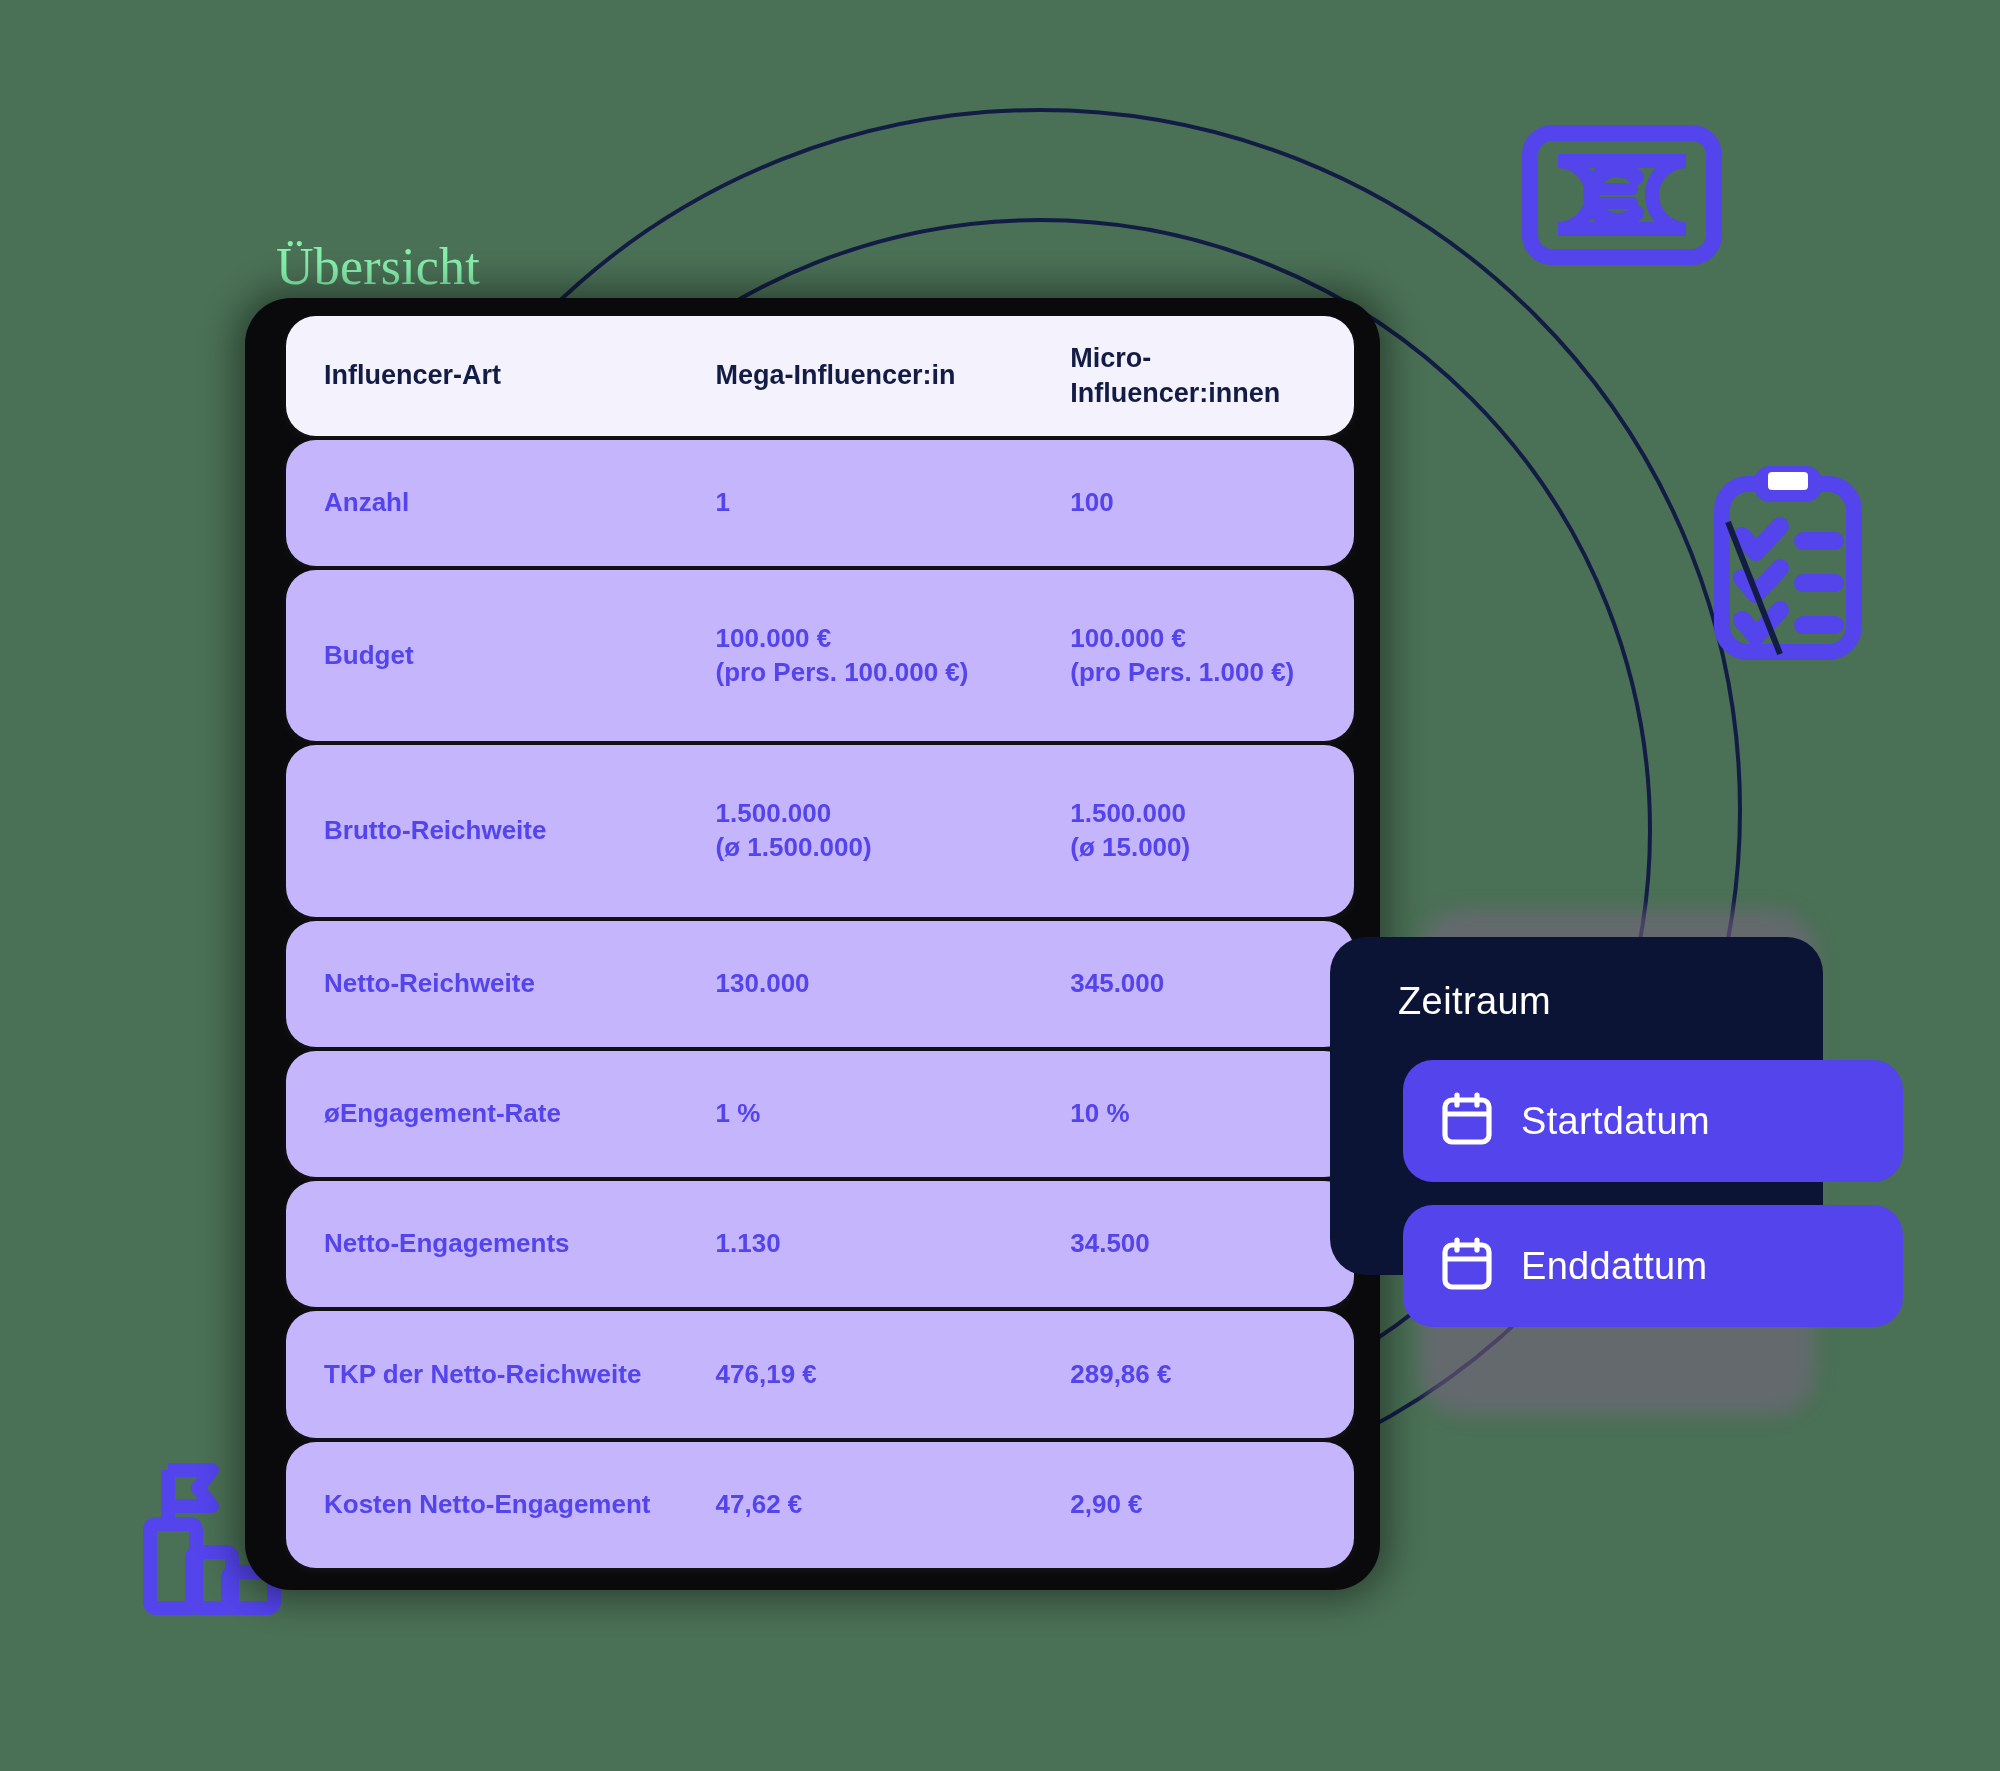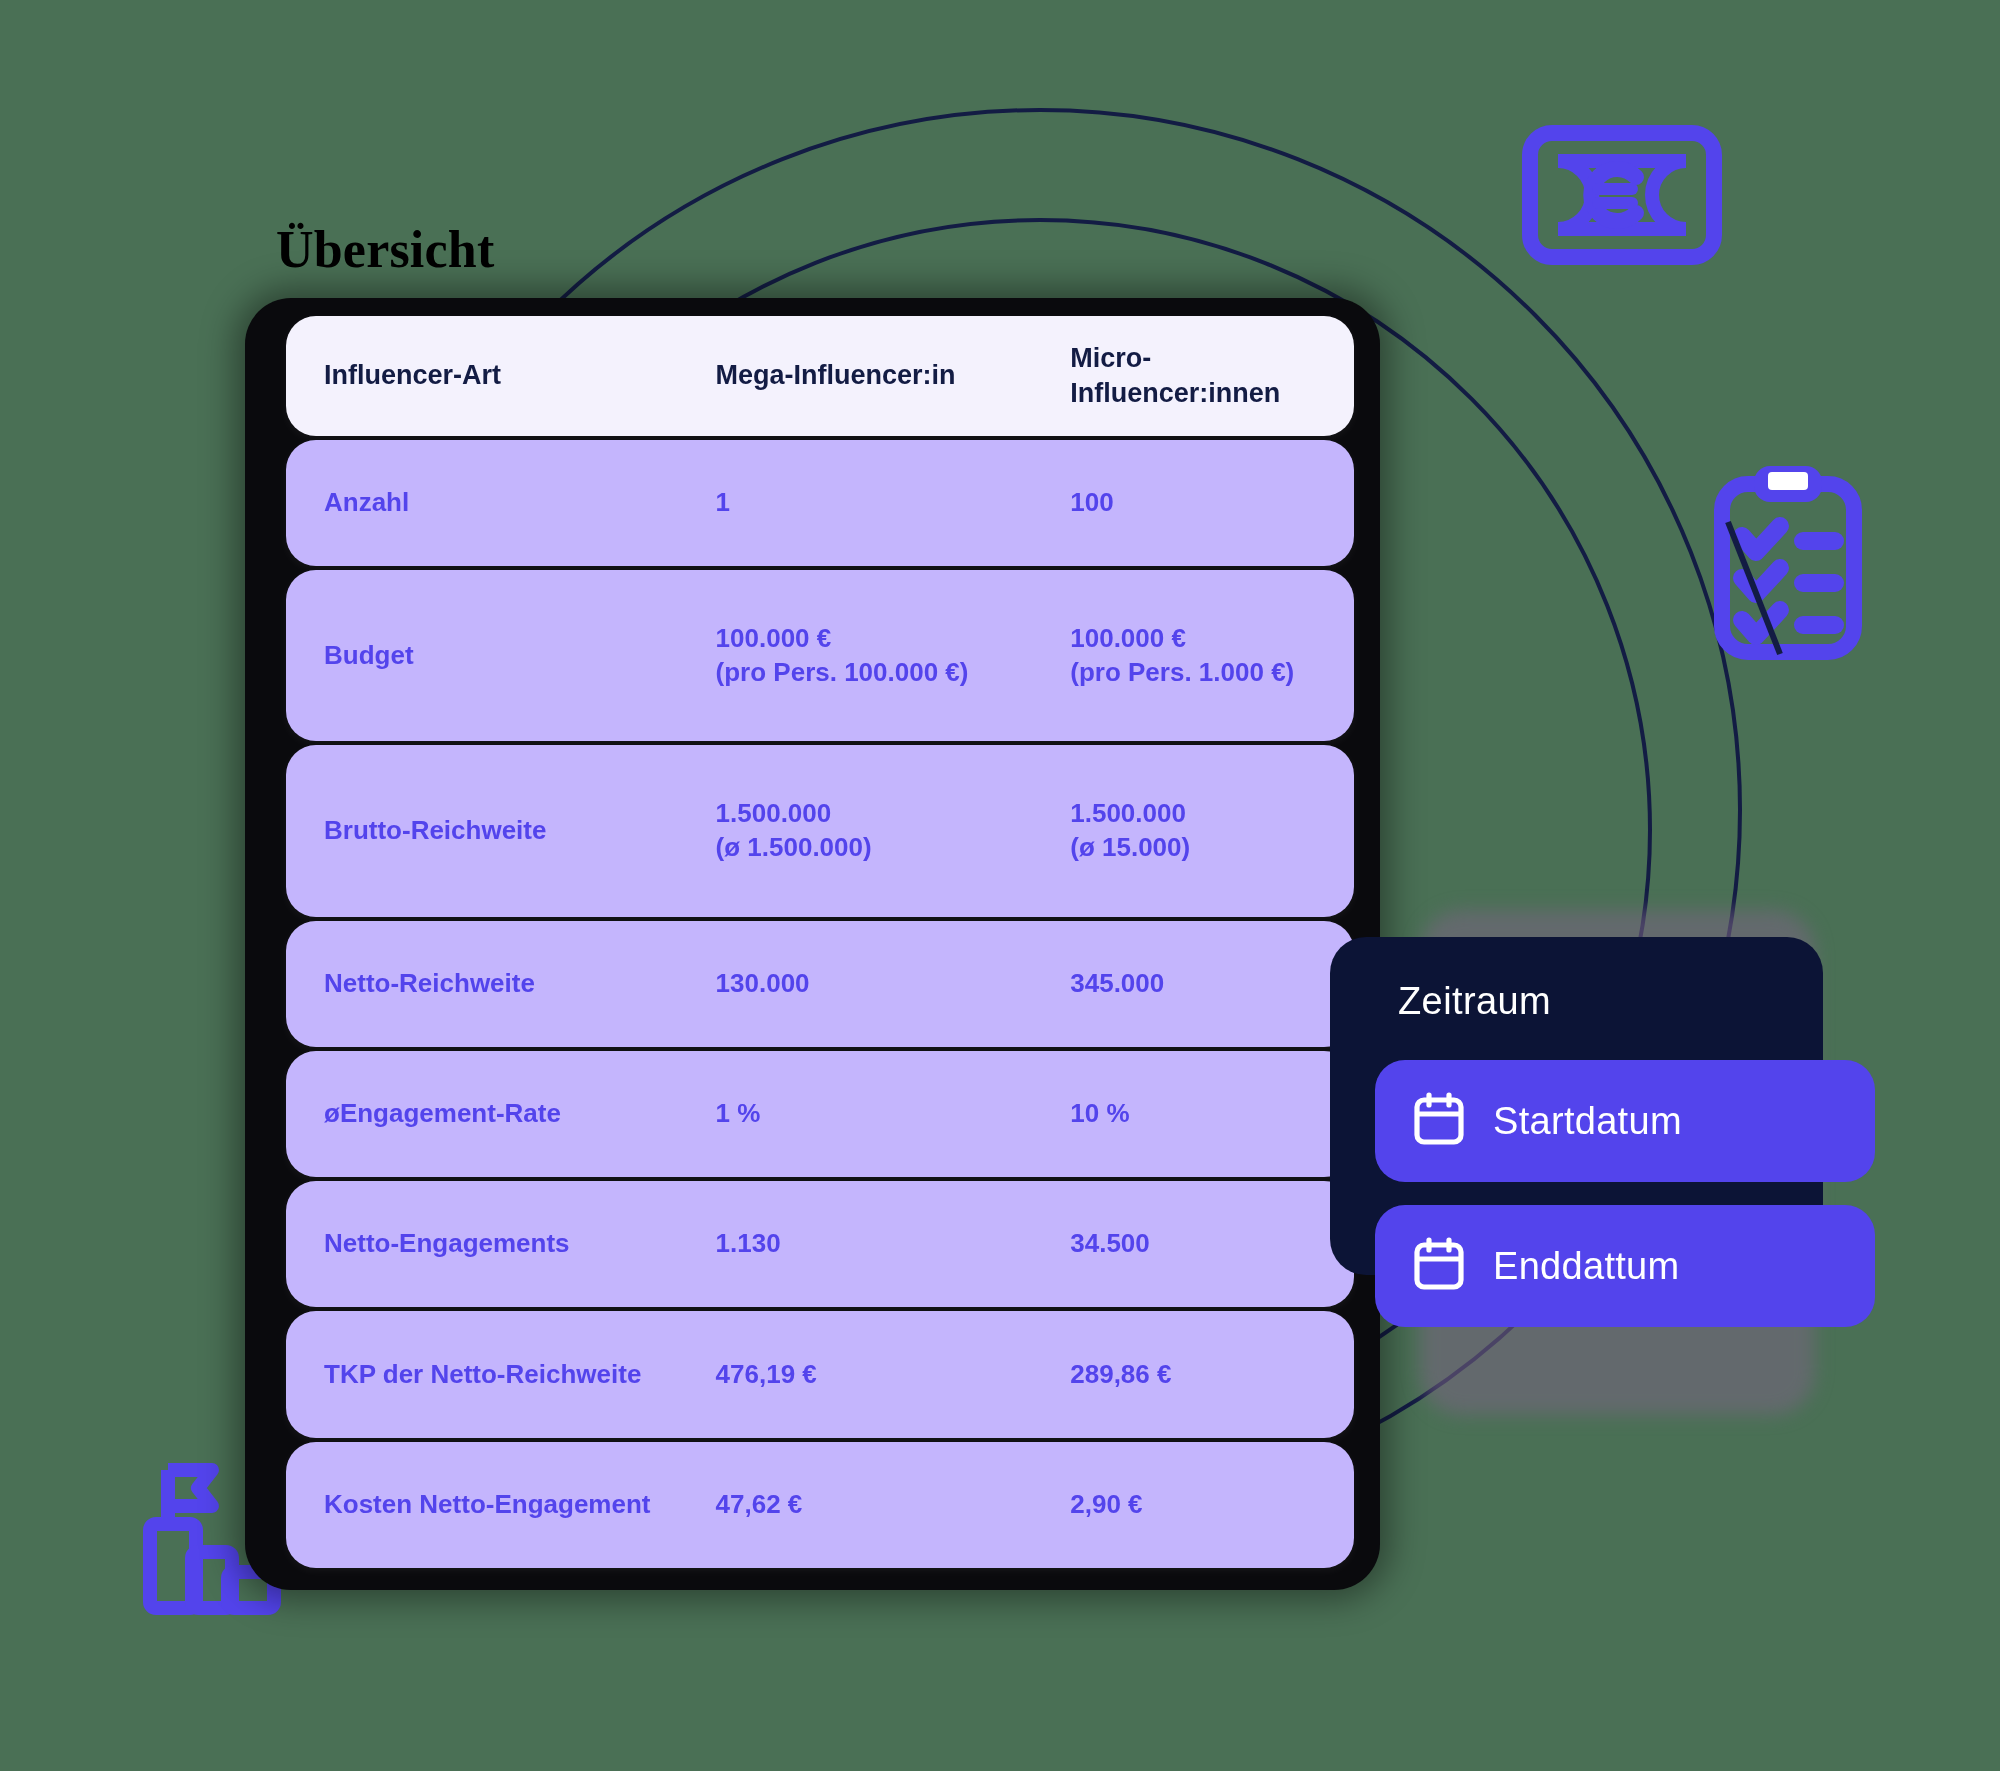--- a/index.html
+++ b/index.html
@@ -28,25 +28,25 @@
     position: absolute;
     left: 0; top: 0;
     width: 2000px; height: 1771px;
     pointer-events: none;
   }
 
   
   .section-title {
     position: absolute;
     left: 276px;
-    top: 220px;
+    top: 237px;
     font-family: "Liberation Serif", serif;
     font-size: 52px;
-    font-weight: 700;
-    color: #000000;
+    font-weight: 400;
+    color: #86efac;
     letter-spacing: 0.2px;
     white-space: nowrap;
   }
 
   
   .table-shell {
     position: absolute;
     left: 245px;
     top: 298px;
     width: 1135px;
@@ -134,20 +134,21 @@
     position: absolute;
     width: 500px;
     height: 122px;
     background: #5344ec;
     border-radius: 30px;
     display: flex;
     align-items: center;
     gap: 28px;
     padding-left: 38px;
     cursor: pointer;
+    margin-left: 28px;
   }
   .date-btn.start { left: 1375px; top: 1060px; }
   .date-btn.end   { left: 1375px; top: 1205px; }
 
   .date-label {
     font-size: 38px;
     font-weight: 400;
     color: #ffffff;
     letter-spacing: 0.3px;
     white-space: nowrap;

